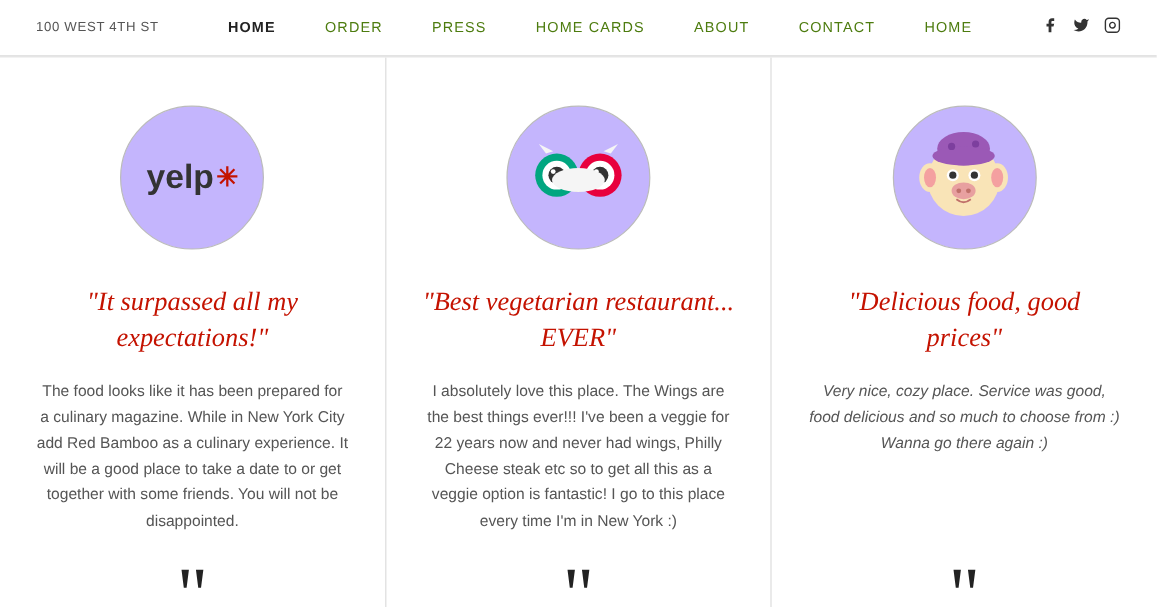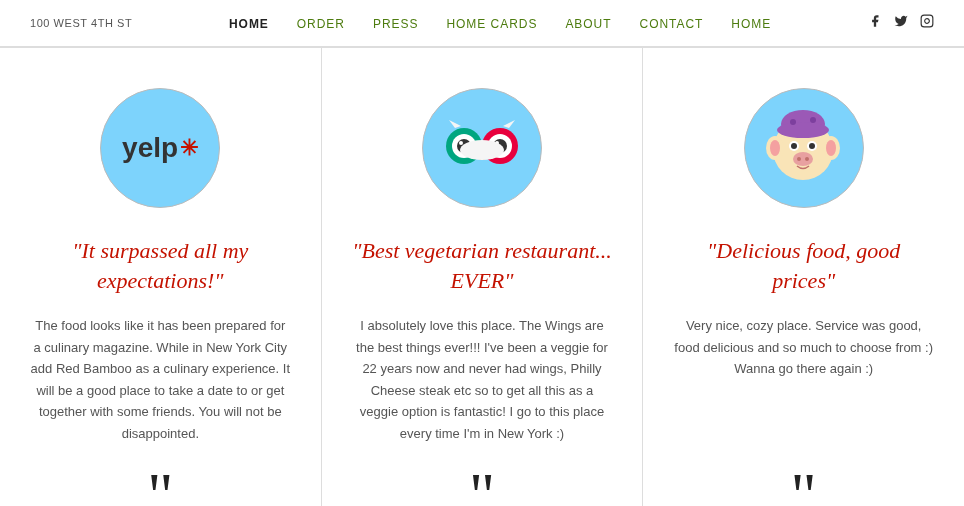--- a/index.html
+++ b/index.html
@@ -23,21 +23,21 @@
 
     .nav-address {
       font-size: 11px;
       color: #555;
       letter-spacing: 0.05em;
       font-family: Arial, sans-serif;
     }
 
     .nav-links {
       display: flex;
-      gap: 28px;
+      gap: 41px;
       list-style: none;
       align-items: center;
     }
 
     .nav-links li a {
       text-decoration: none;
       font-size: 12px;
       letter-spacing: 0.08em;
       color: #4d7c0f;
       font-family: Arial, sans-serif;
@@ -92,21 +92,21 @@
     
     .logo-circle {
       width: 120px;
       height: 120px;
       border-radius: 50%;
       border: 1.5px solid #bbb;
       display: flex;
       align-items: center;
       justify-content: center;
       margin-bottom: 28px;
-      background: #7dd3fc;
+      background: #c4b5fd;
       overflow: hidden;
     }
 
     
     .yelp-logo {
       font-size: 28px;
       font-family: Arial, sans-serif;
       font-weight: bold;
       color: #333;
       display: flex;
@@ -274,17 +274,17 @@
         <circle cx="38" cy="53" r="2" fill="#c0706a"></circle>
         <circle cx="46" cy="53" r="2" fill="#c0706a"></circle>
 
         <path d="M36 60 Q42 65 48 60" stroke="#c0706a" stroke-width="1.5" fill="none"></path>
 
         <circle cx="32" cy="16" r="3" fill="#7d3f9e"></circle>
         <circle cx="52" cy="14" r="3" fill="#7d3f9e"></circle>
       </svg>
     </div>
     <div class="review-headline">"Delicious food, good prices"</div>
-    <div class="review-body" style="">Very nice, cozy place. Service was good, food delicious and so much to choose from :) Wanna go there again :)</div>
+    <div class="review-body" style="font-style:italic;">Very nice, cozy place. Service was good, food delicious and so much to choose from :) Wanna go there again :)</div>
     <div class="closing-quote">"</div>
   </div>
 
 </div>
 
 </body></html>

